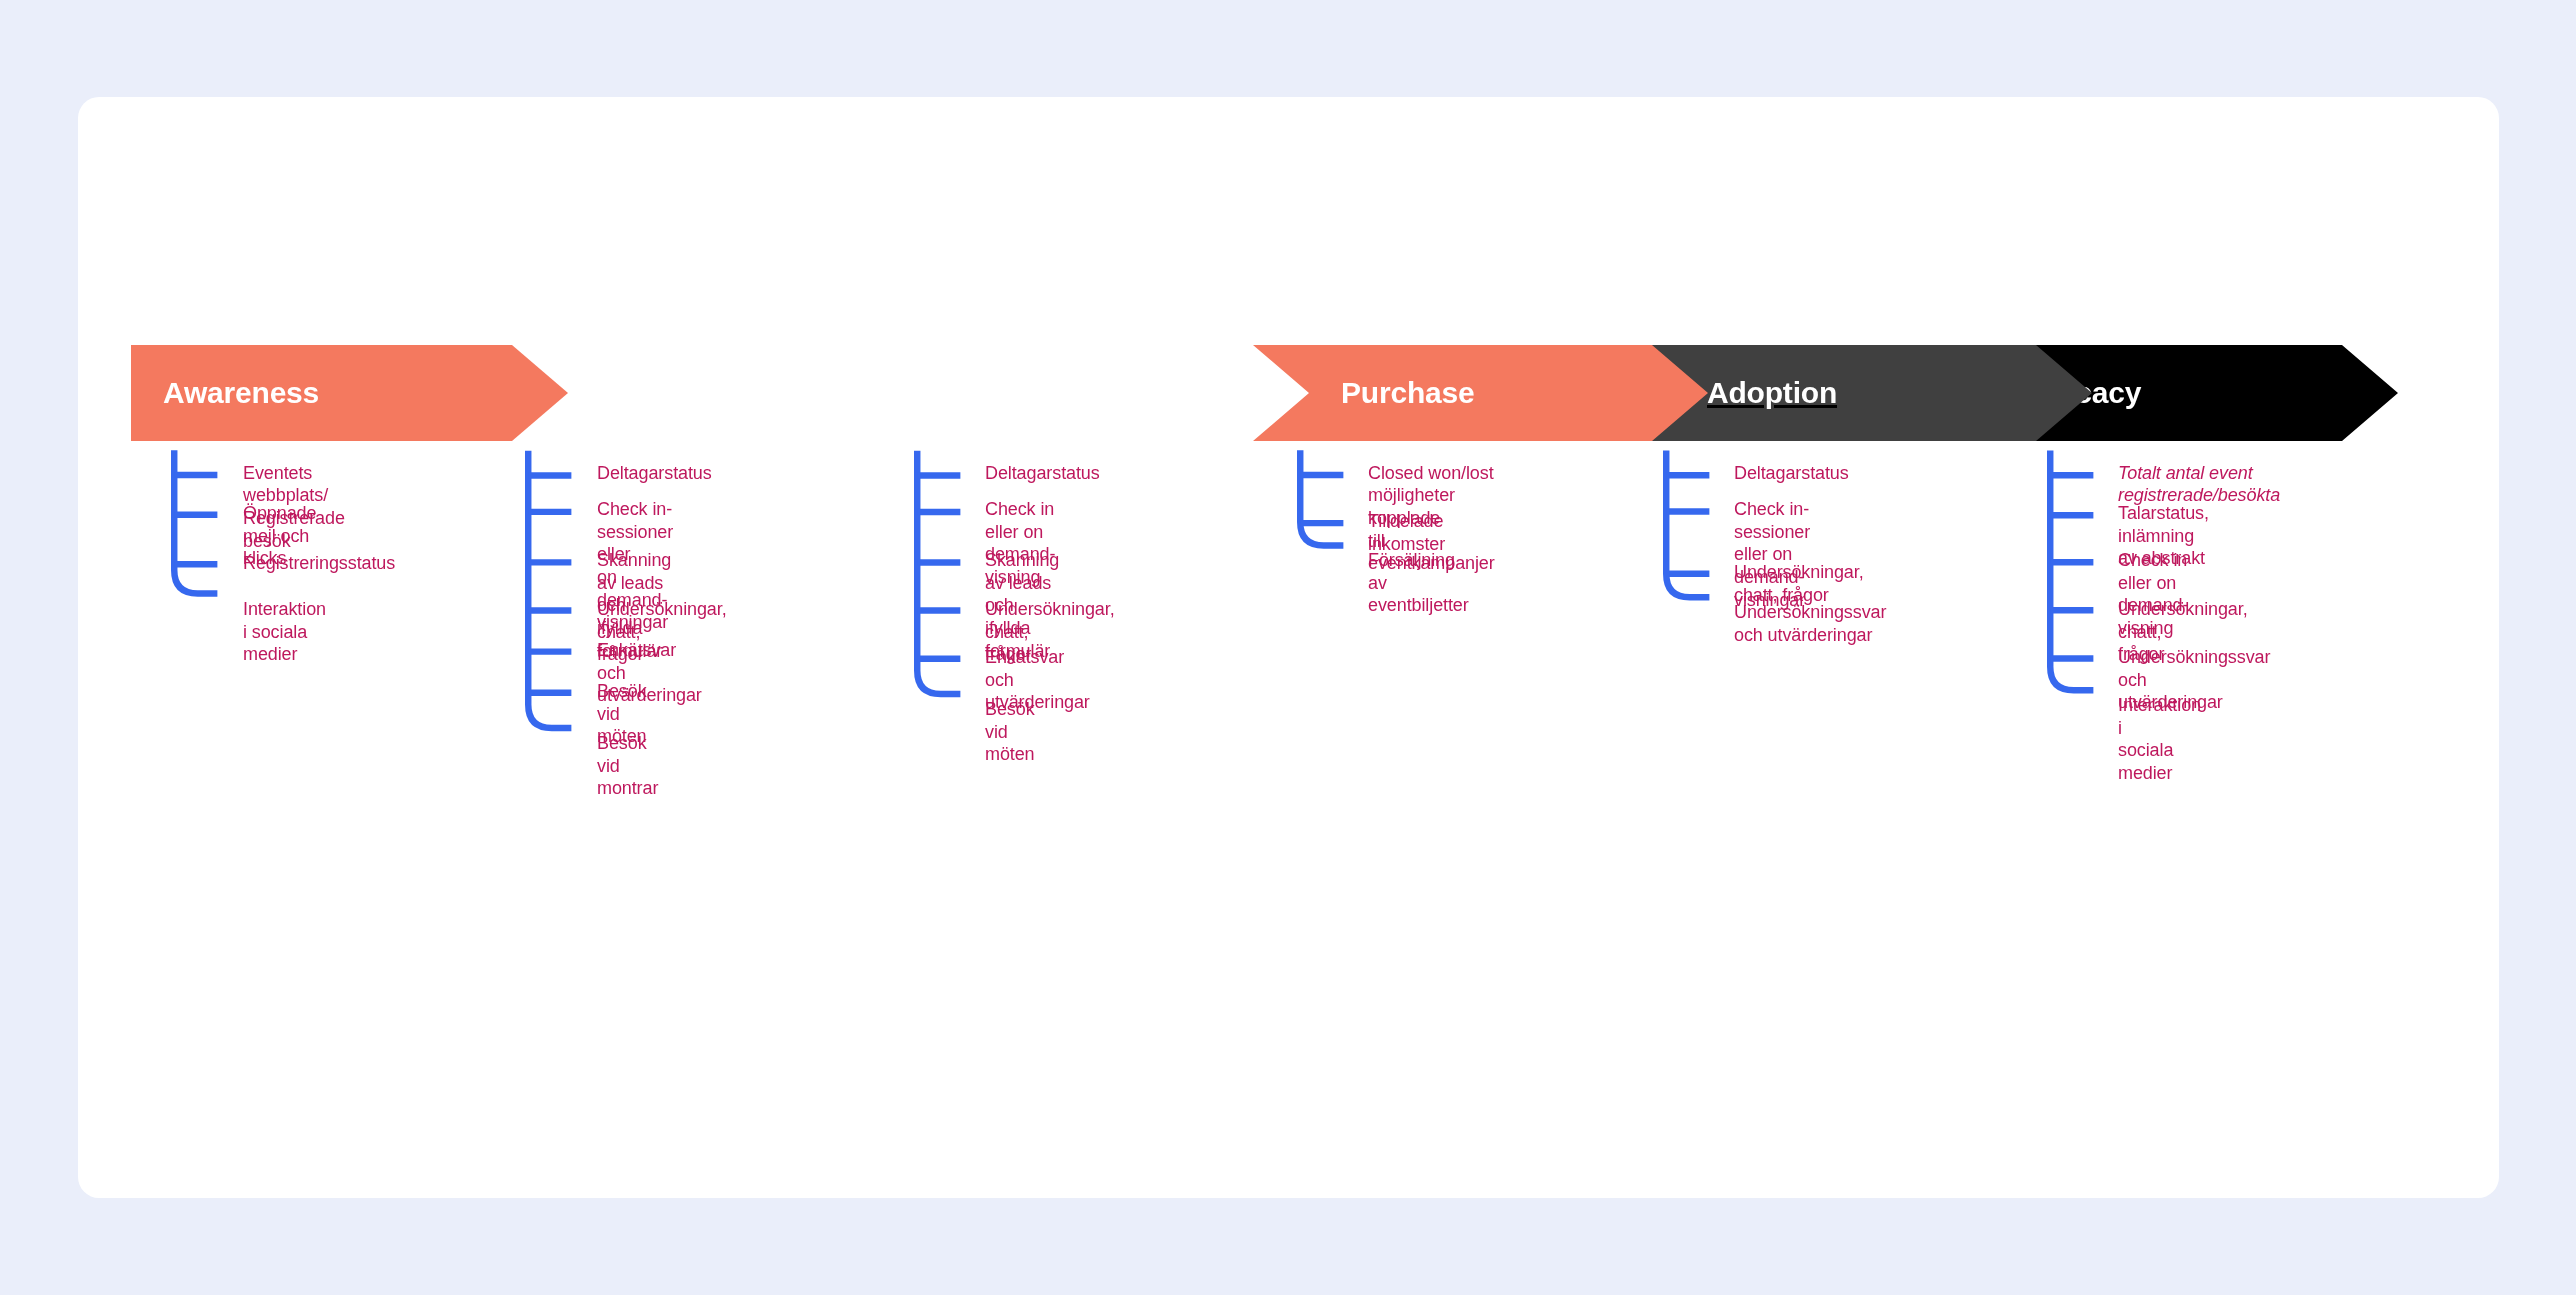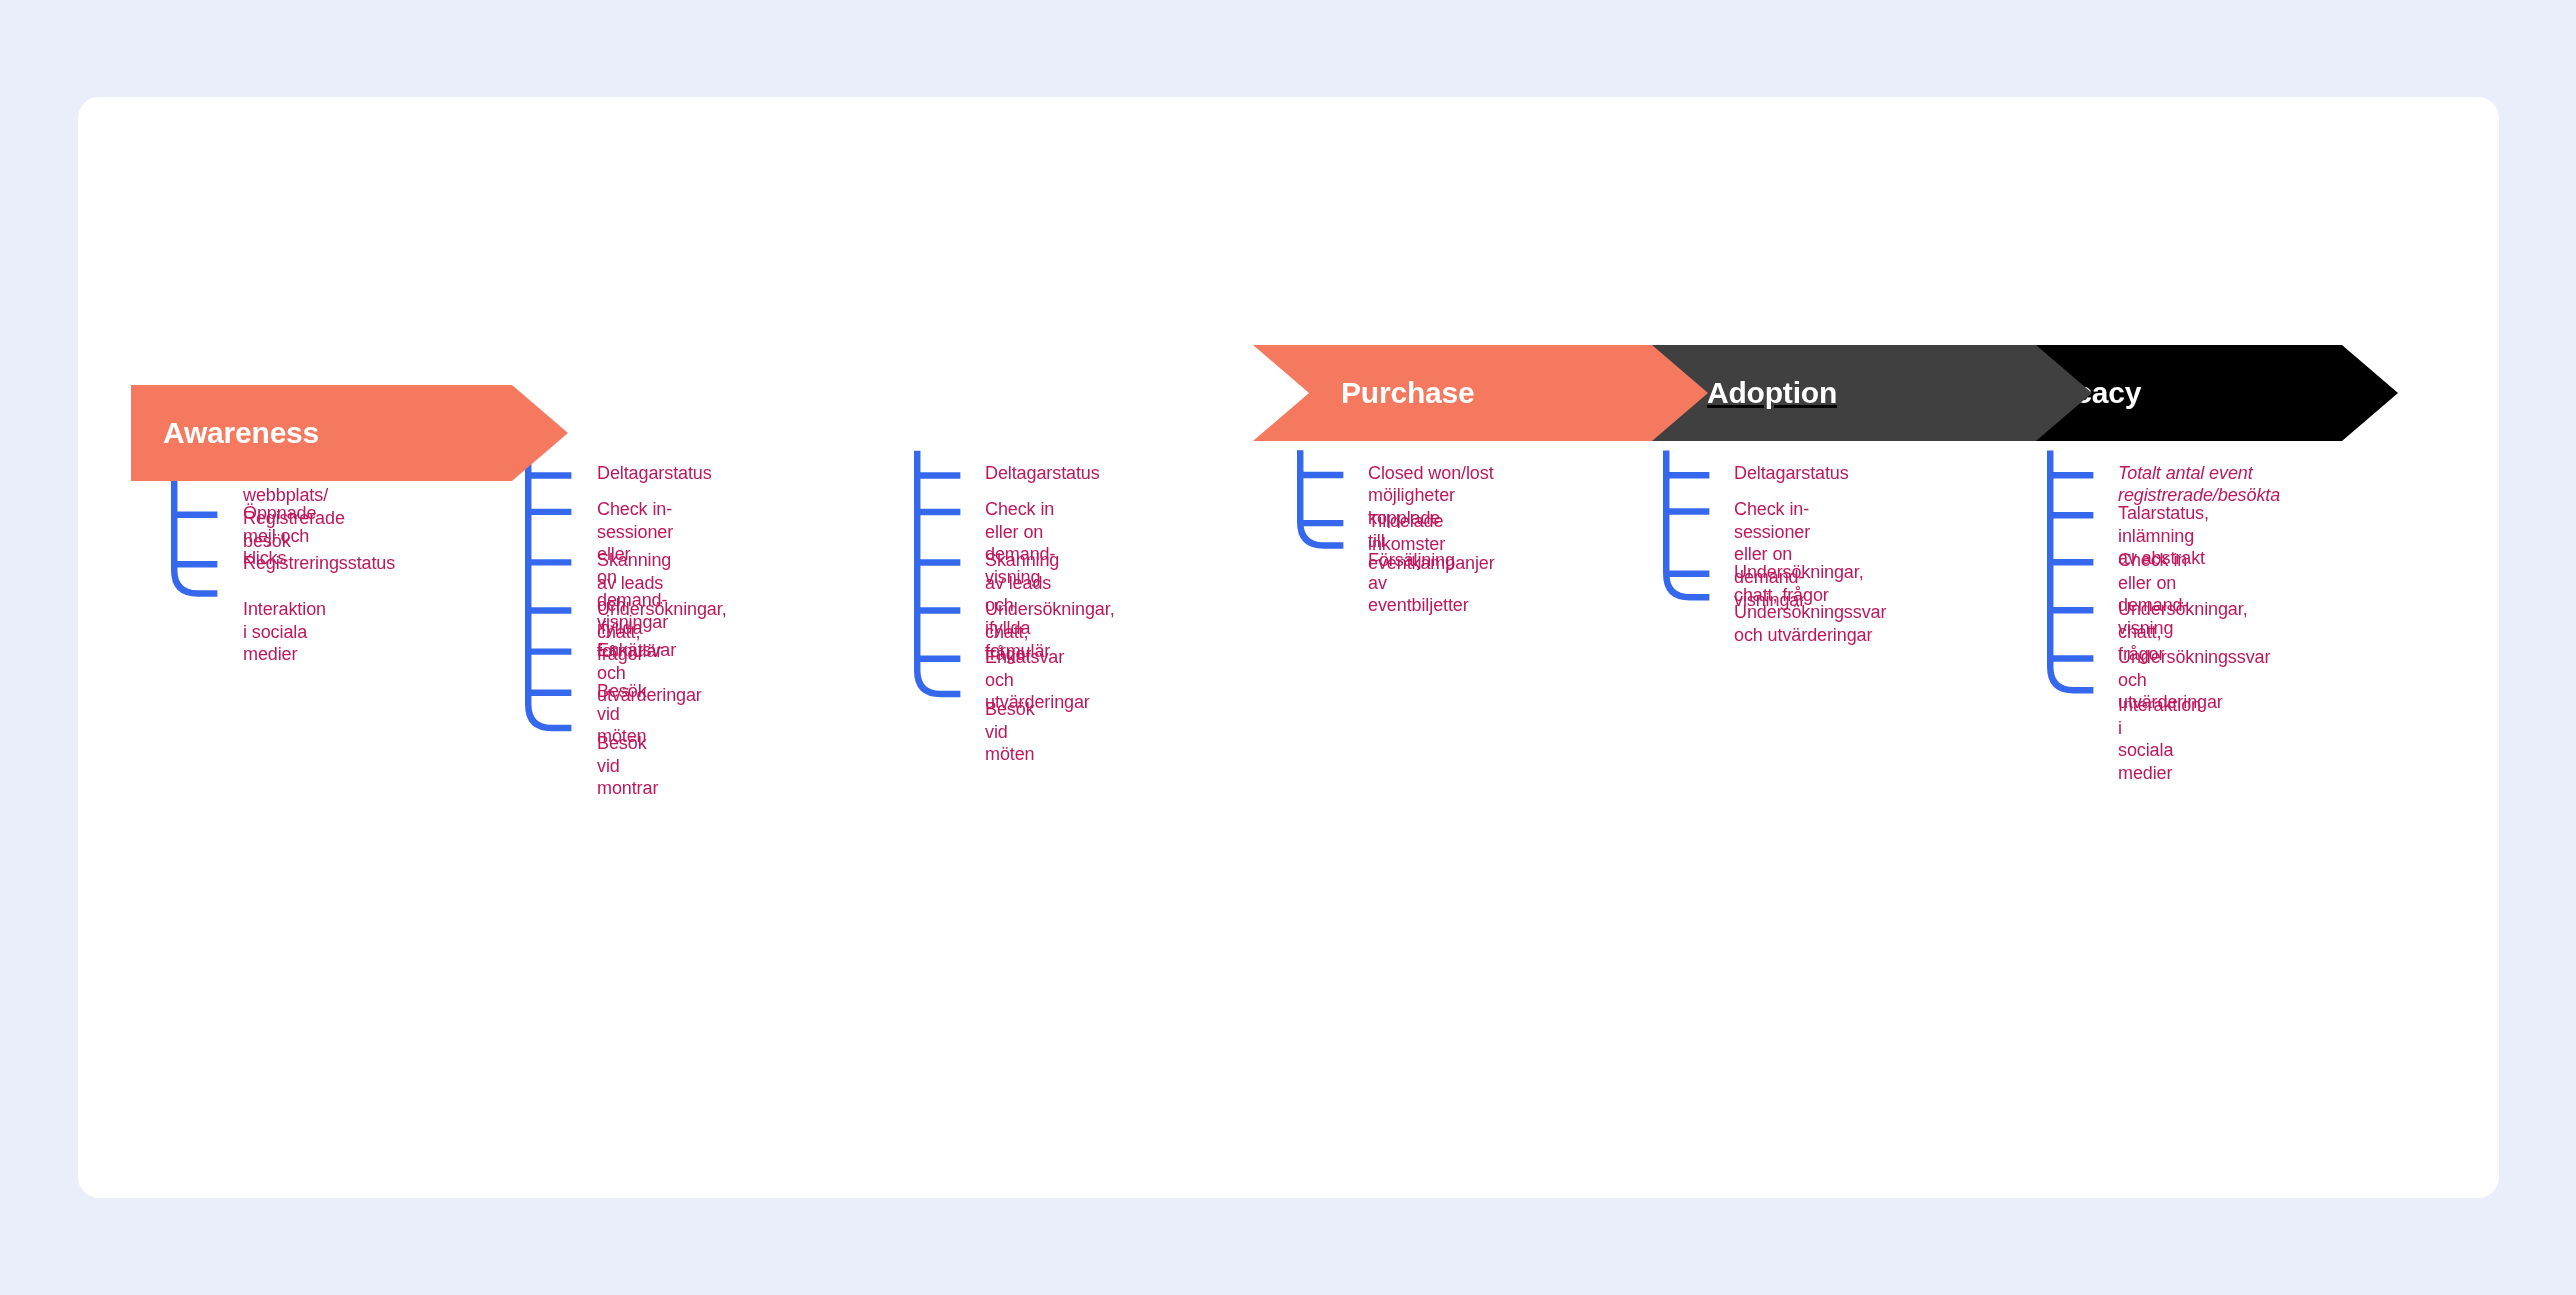--- a/index.html
+++ b/index.html
@@ -38,21 +38,21 @@
     line-height:1.26;
     letter-spacing:-0.1px;
   }
 </style>
 </head>
 <body>
 
 <div id="card"></div>
 
 <div id="banner">
-    <div class="seg" style="left: 0px; width: 437px; background: rgb(244, 121, 95); z-index: 10; clip-path: polygon(0px 0px, 381px 0px, 437px 48px, 381px 96px, 0px 96px); margin-top: 40px;">
+    <div class="seg" style="left: 0px; width: 437px; background: rgb(244, 121, 95); z-index: 10; clip-path: polygon(0px 0px, 381px 0px, 437px 48px, 381px 96px, 0px 96px);">
       <span class="lbl" style="padding-left: 32px;">Awareness</span>
     </div>
     <div class="seg" style="left: 1122px; width: 455px; background: rgb(244, 121, 95); z-index: 7; clip-path: polygon(0px 0px, 399px 0px, 455px 48px, 399px 96px, 0px 96px, 56px 48px);">
       <span class="lbl" style="padding-left: 88px;">Purchase</span>
     </div>
     <div class="seg" style="left: 1488px; width: 473px; background: #404040; z-index: 6; clip-path: polygon(0px 0px, 417px 0px, 473px 48px, 417px 96px, 0px 96px, 56px 48px); text-decoration: underline;">
       <span class="lbl" style="padding-left: 88px;">Adoption</span>
     </div>
     <div class="seg" style="left: 1782px; width: 485px; background: #000000; z-index: 5; clip-path: polygon(0px 0px, 429px 0px, 485px 48px, 429px 96px, 0px 96px, 56px 48px); text-decoration: underline;">
       <span class="lbl" style="padding-left: 88px;">Advocacy</span>

